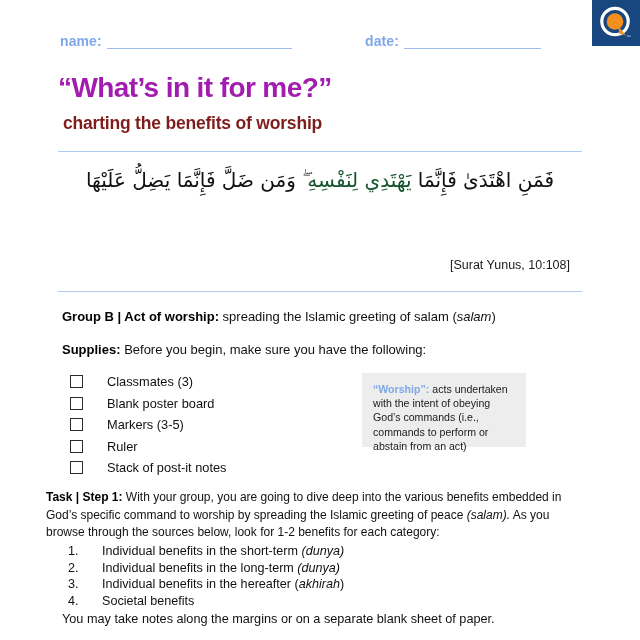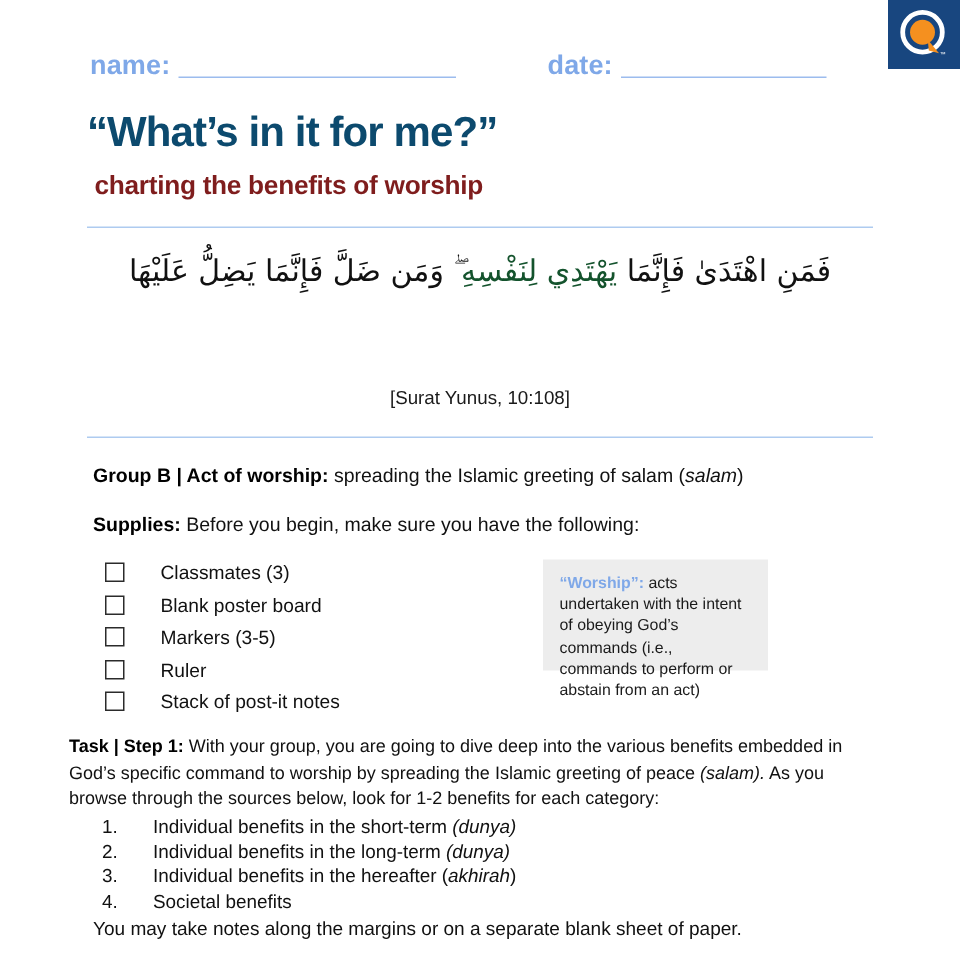--- a/index.html
+++ b/index.html
@@ -17,37 +17,37 @@
     width: 48px; height: 46px;
     background: #18467F;
     display: flex; align-items: center; justify-content: center;
   }
   .logo svg { display:block; }
 
   
   .namedate {
     position: absolute; left: 60px; top: 33px;
     width: 500px; height: 20px;
-    color: #7FA8E8; font-size: 18px; font-weight: bold;
+    color: #7FA8E8; font-size: 14px; font-weight: bold;
     letter-spacing: .1px;
   }
   .nd-item { position:absolute; top:0; white-space:nowrap; }
   .nd-name { left: 0px; }
   .nd-date { left: 305px; }
   .nd-rule {
     display:inline-block; vertical-align: -3px;
     border-bottom: 1.6px solid #9CBCEE; margin-left: 5px;
   }
   .nd-name .nd-rule { width: 185px; }
   .nd-date .nd-rule { width: 137px; }
 
   
   .title-main {
     position: absolute; left: 58px; top: 72px;
-    font-size: 28px; font-weight: bold; color: #0c4a6e;
+    font-size: 28px; font-weight: bold; color: #a21caf;
     letter-spacing: -0.6px; white-space: nowrap;
   }
   .title-sub {
     position: absolute; left: 63px; top: 113px;
     font-size: 17.5px; font-weight: bold; color: #7f1d1d;
     letter-spacing: -0.2px; white-space: nowrap;
   }
 
   
   .divider {
@@ -67,21 +67,21 @@
   .ayah .hl { color: #14532d; }
 
   .translation {
     position: absolute; left: 70px; top: 210px; width: 500px;
     text-align: center; font-size: 12.7px; line-height: 18px; color: #1a1a1a;
   }
   .translation .hl { color: #F4511E; font-weight: bold; }
 
   .citation {
     position: absolute; left: 70px; top: 258px; width: 500px;
-    text-align: center; font-size: 12.5px; color: #1a1a1a;
+    text-align: right; font-size: 12.5px; color: #1a1a1a;
   }
 
   
   .row-group {
     position: absolute; left: 62px; top: 308px; width: 520px;
     font-size: 13px; color: #111; line-height: 18px;
   }
   .row-supplies {
     position: absolute; left: 62px; top: 341px; width: 520px;
     font-size: 13px; color: #111; line-height: 18px;
@@ -99,21 +99,21 @@
   }
   .cbox {
     width: 11px; height: 11px;
     border: 1.3px solid #2b2b2b; background:#fff;
     flex: 0 0 auto; margin-right: 24px;
   }
 
   
   .callout {
     position: absolute; left: 362px; top: 373px;
-    width: 150px; height: 74px;
+    width: 164px; height: 74px;
     background: #EDEDED;
     padding: 9px 11px 0 11px;
     box-sizing: border-box;
     font-size: 10.6px; line-height: 14.2px; color: #1a1a1a;
   }
   .callout .lbl { color: #7FA8E8; font-weight: bold; }
 
   
   .task {
     position: absolute; left: 46px; top: 489px; width: 520px;

